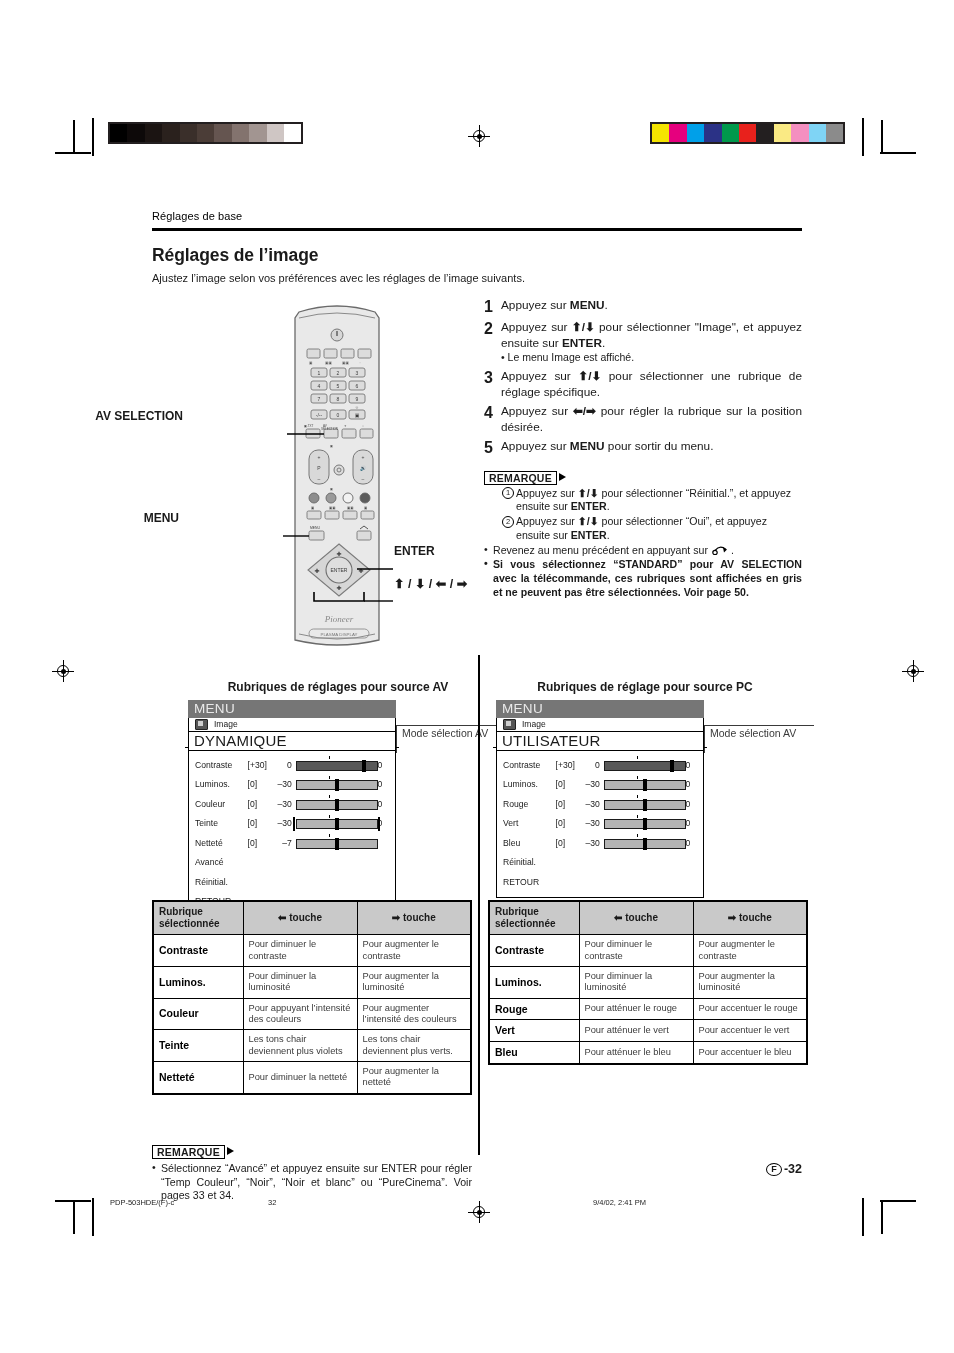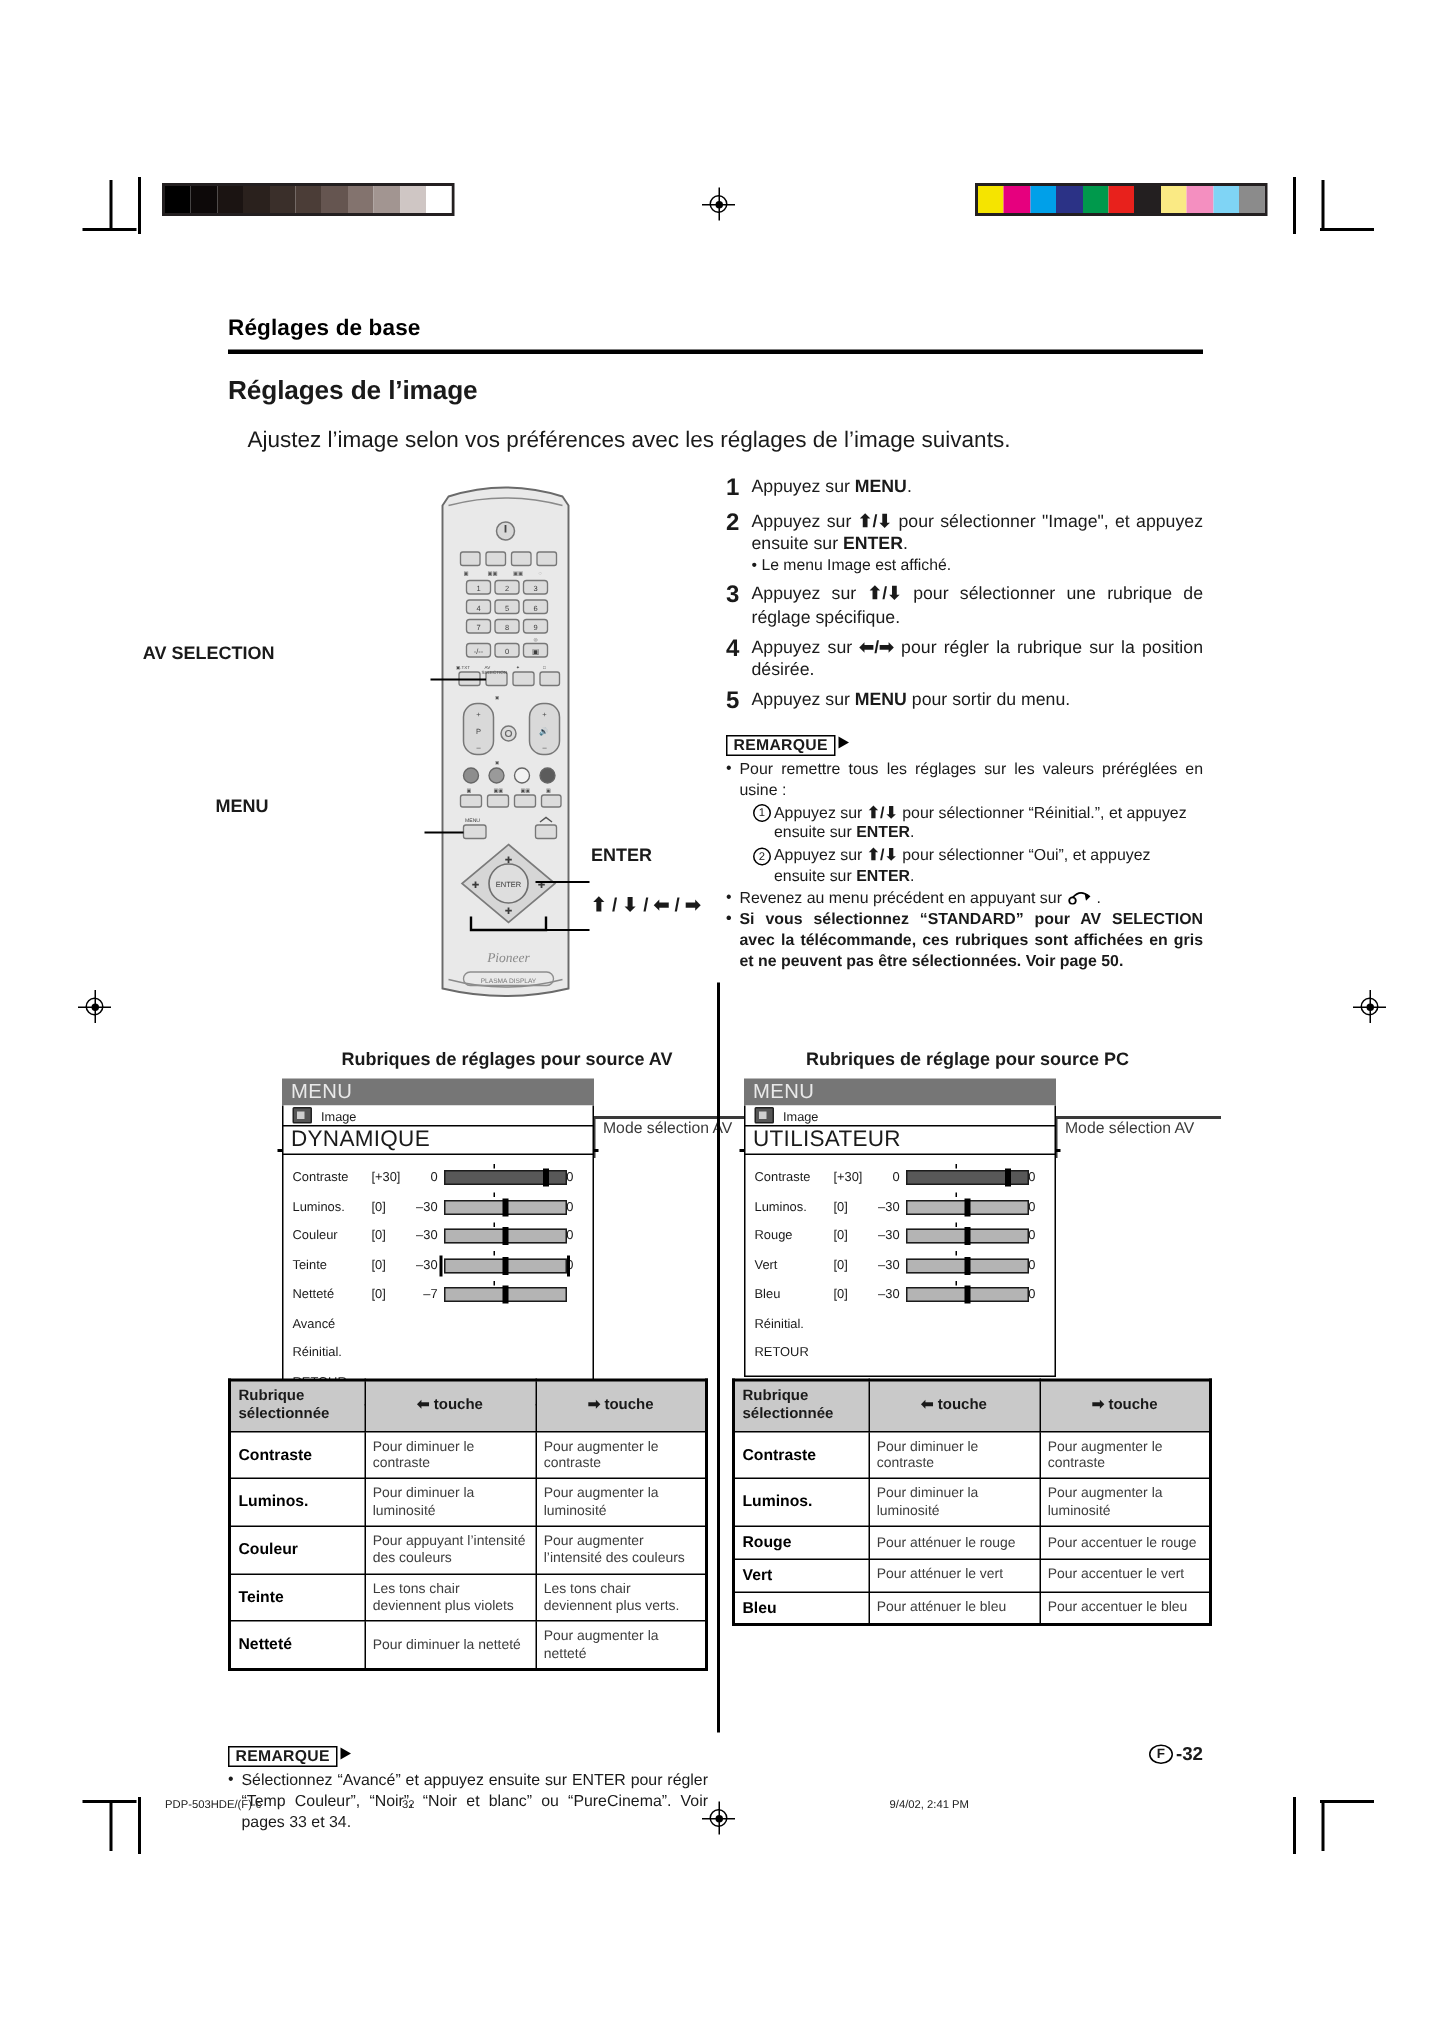--- a/index.html
+++ b/index.html
@@ -42,39 +42,39 @@
   }
   .reg .bull::after {
     content:""; position:absolute; left:2.5px; top:2.5px;
     width:5px; height:5px; background:#000; border-radius:50%;
   }
 
   
   .content { position: absolute; left: 152px; top: 210px; width: 650px; }
 
   .running-head {
-    font-size: 15px;
-    font-weight: bold;
+    font-size: 11px;
+    font-weight: normal;
     letter-spacing: 0.1px;
     color: #000;
   }
   .rule-thick {
     margin-top: 6px;
     border-top: 3px solid #000;
     width: 650px;
   }
   h1.sect-title {
     font-size: 17.5px;
     font-weight: bold;
     margin: 14px 0 5px 0;
     letter-spacing: -0.1px;
   }
   p.intro {
-    font-size: 15px;
-    margin: 13px;
+    font-size: 11px;
+    margin: 0;
     line-height: 1.35;
   }
 
   
   .upper { position: relative; height: 360px; margin-top: 12px; }
 
   .remote-block { position: absolute; left: 35px; top: 0; width: 300px; }
 
   .steps { position: absolute; left: 332px; top: 0; width: 318px; }
   .step { display: flex; margin-bottom: 4px; }
@@ -464,23 +464,20 @@
         </div>
         <div class="step">
           <span class="num">5</span>
           <span class="txt">Appuyez sur <b>MENU</b> pour sortir du menu.</span>
         </div>
 
         
         <div class="remarque-wrap">
           <span class="remarque-tag">REMARQUE</span><span class="arrowhead"></span>
         </div>
-        <ul class="note-list">
-          <li>Pour remettre tous les réglages sur les valeurs préréglées en usine :</li>
-        </ul>
         <div class="note-sub" style="font-size:10.6px; line-height:1.3;">
           <div class="ni">
             <span class="circ-num">1</span>
             <span>Appuyez sur <b>⬆/⬇</b> pour sélectionner “Réinitial.”, et appuyez ensuite sur <b>ENTER</b>.</span>
           </div>
           <div class="ni">
             <span class="circ-num">2</span>
             <span>Appuyez sur <b>⬆/⬇</b> pour sélectionner “Oui”, et appuyez ensuite sur <b>ENTER</b>.</span>
           </div>
         </div>

